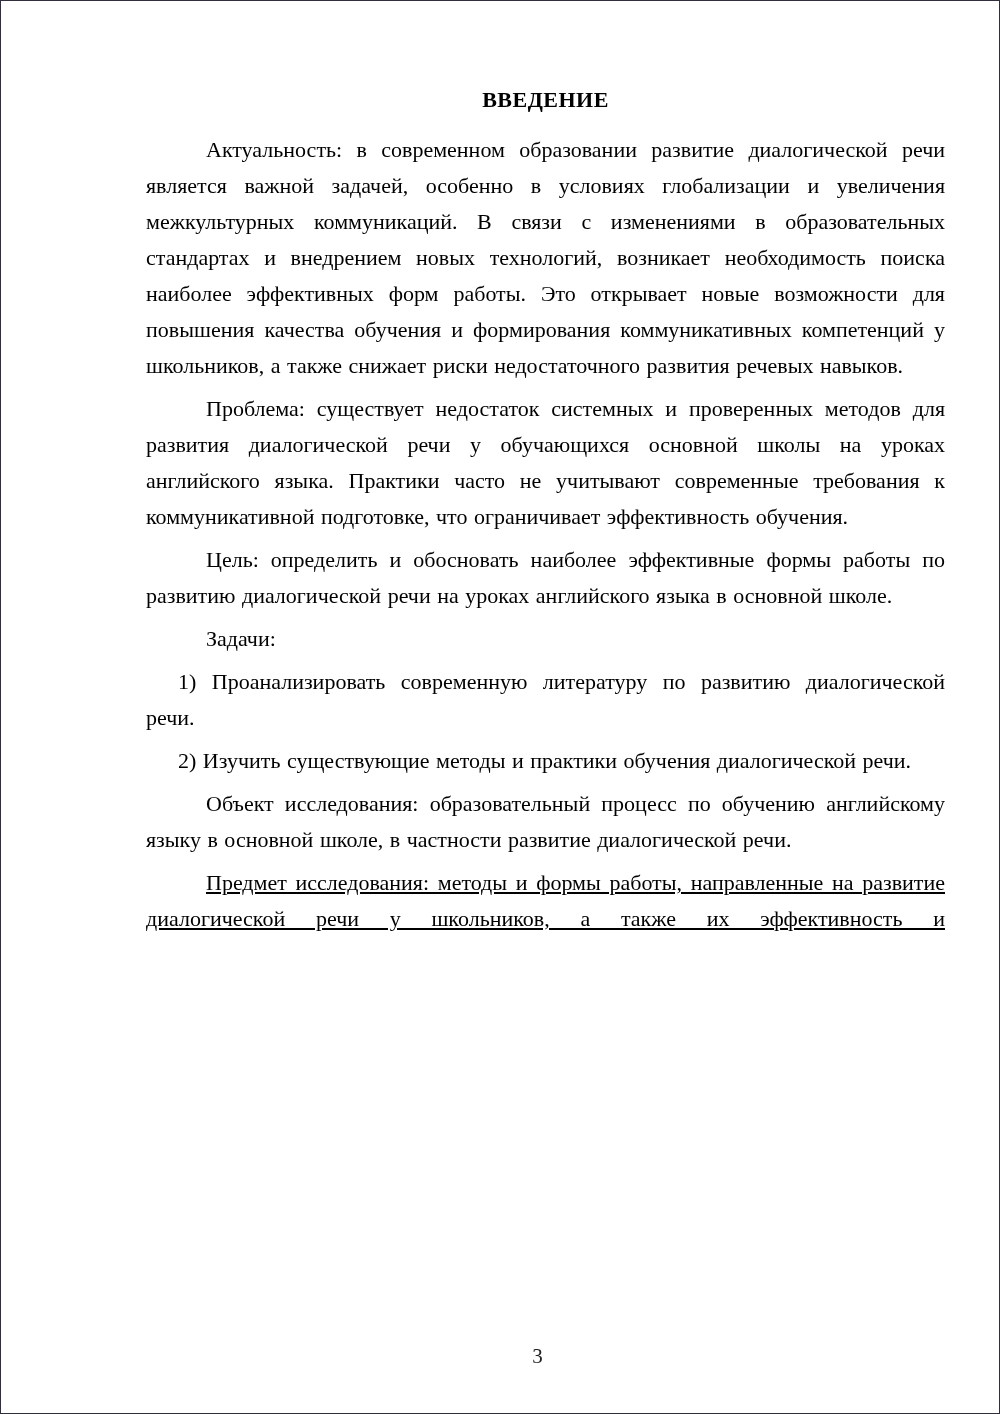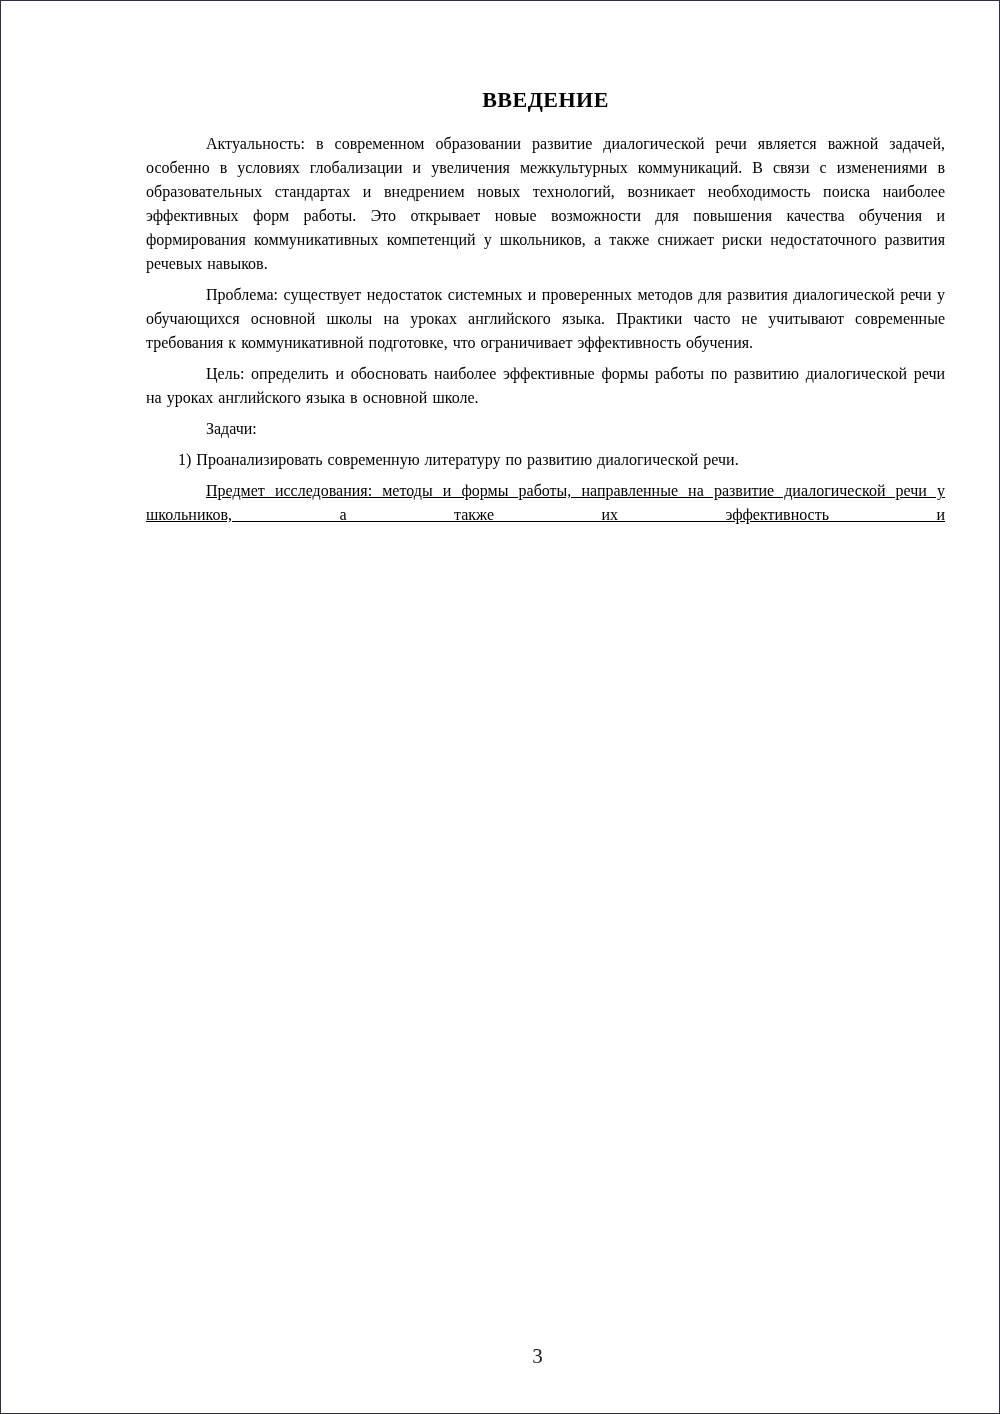--- a/index.html
+++ b/index.html
@@ -21,22 +21,22 @@
   }
   .doc-title {
     font-size: 22px;
     font-weight: bold;
     text-align: center;
     letter-spacing: 0.5px;
     line-height: 30px;
     margin: 0 0 17px 0;
   }
   .para, .list-item {
-    font-size: 16px;
-    line-height: 24px;
+    font-size: 22px;
+    line-height: 36px;
     text-align: justify;
     margin: 0 0 7px 0;
     word-spacing: 1px;
   }
   .para { text-indent: 60px; }
   .list-item { text-indent: 32px; }
   .justify-last { text-align-last: justify; text-decoration: underline; }
   .page-number {
     position: absolute;
     left: 145px;
@@ -58,22 +58,24 @@
   <p class="para">Актуальность: в современном образовании развитие диалогической речи является важной задачей, особенно в условиях глобализации и увеличения межкультурных коммуникаций. В связи с изменениями в образовательных стандартах и внедрением новых технологий, возникает необходимость поиска наиболее эффективных форм работы. Это открывает новые возможности для повышения качества обучения и формирования коммуникативных компетенций у школьников, а также снижает риски недостаточного развития речевых навыков.</p>
 
   <p class="para">Проблема: существует недостаток системных и проверенных методов для развития диалогической речи у обучающихся основной школы на уроках английского языка. Практики часто не учитывают современные требования к коммуникативной подготовке, что ограничивает эффективность обучения.</p>
 
   <p class="para">Цель: определить и обосновать наиболее эффективные формы работы по развитию диалогической речи на уроках английского языка в основной школе.</p>
 
   <p class="para">Задачи:</p>
 
   <p class="list-item">1) Проанализировать современную литературу по развитию диалогической речи.</p>
 
+  <p class="list-item">2) Изучить существующие методы и практики обучения диалогической речи.</p>
 
 
 
 
+  <p class="para">Объект исследования: образовательный процесс по обучению английскому языку в основной школе, в частности развитие диалогической речи.</p>
 
   <p class="para justify-last">Предмет исследования: методы и формы работы, направленные на развитие диалогической речи у школьников, а также их эффективность и</p>
 
   <div class="page-number">3</div>
 
 </div>
 
 </body></html>

